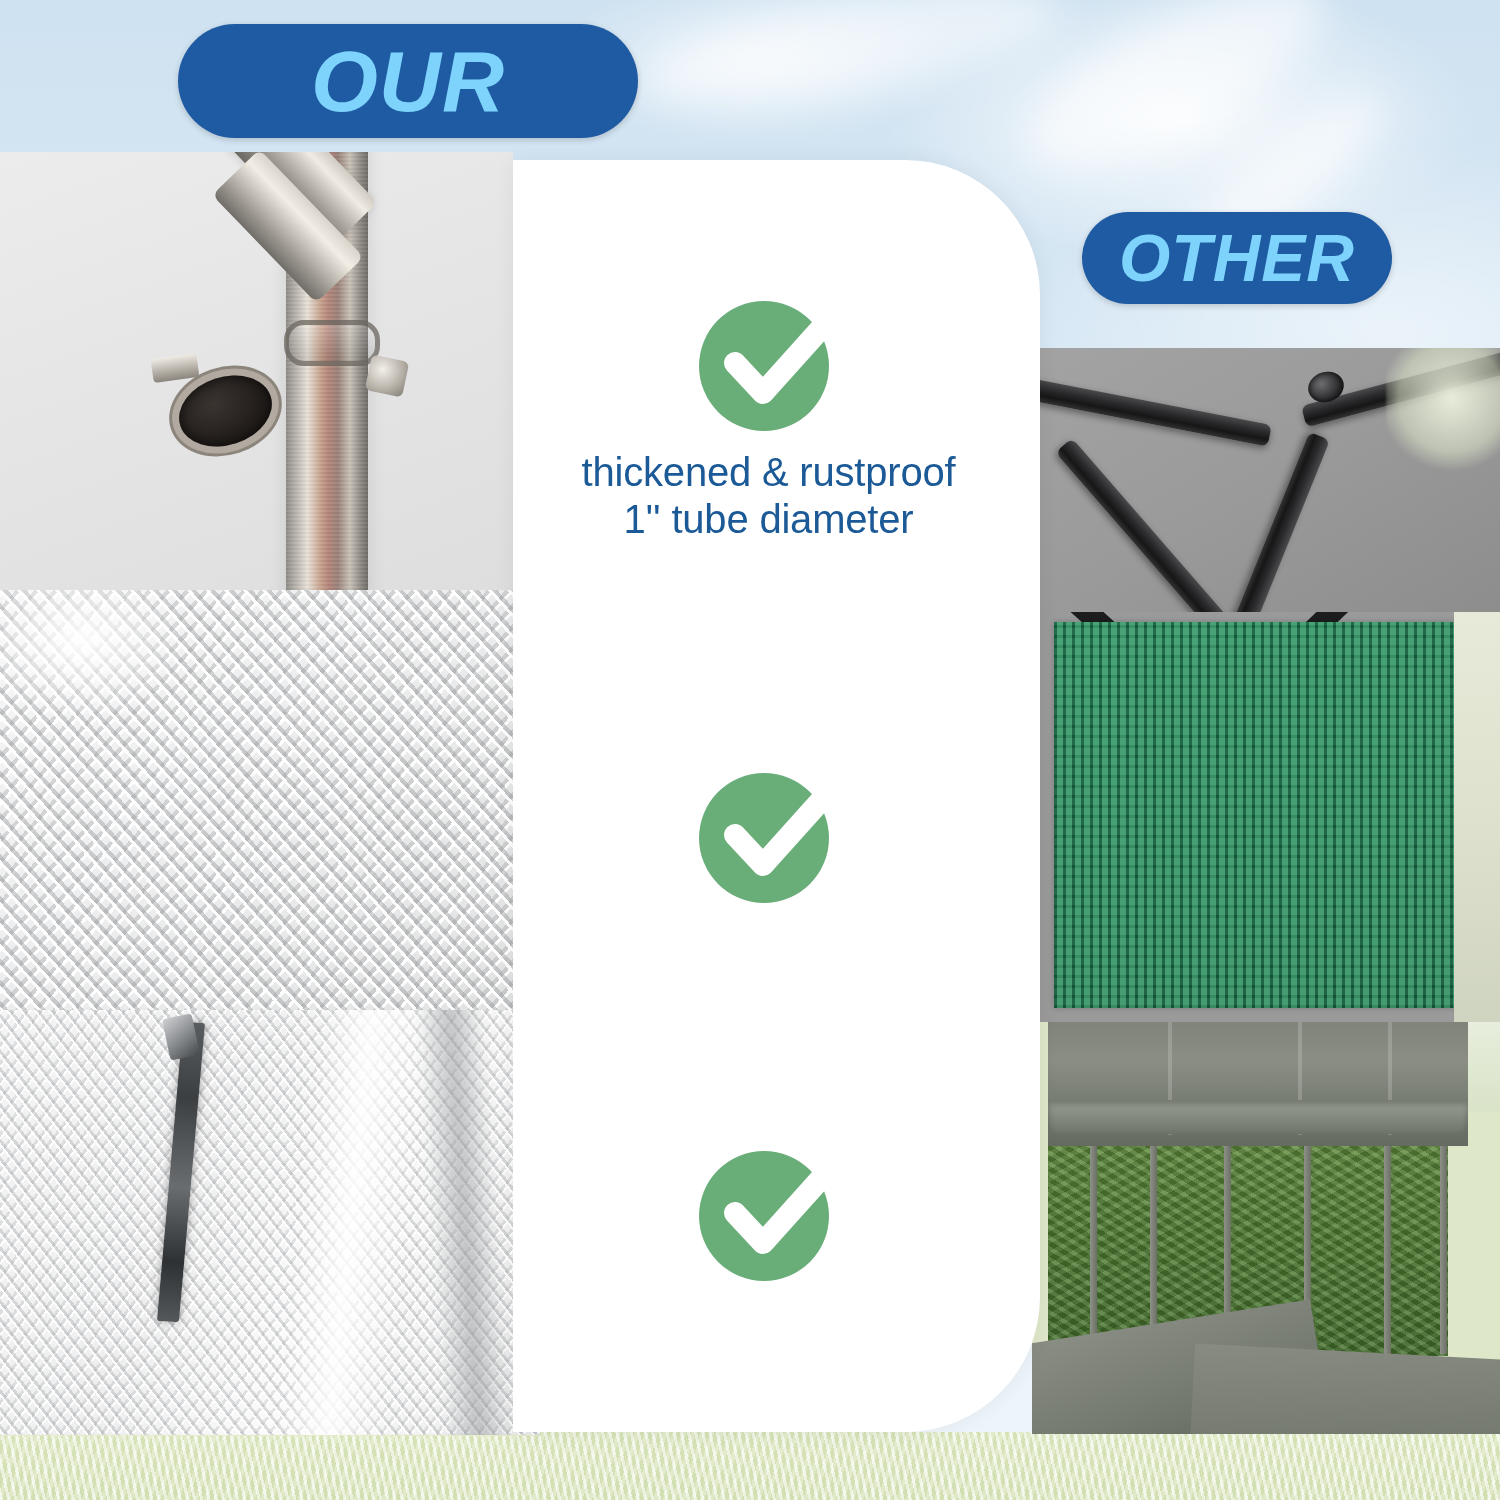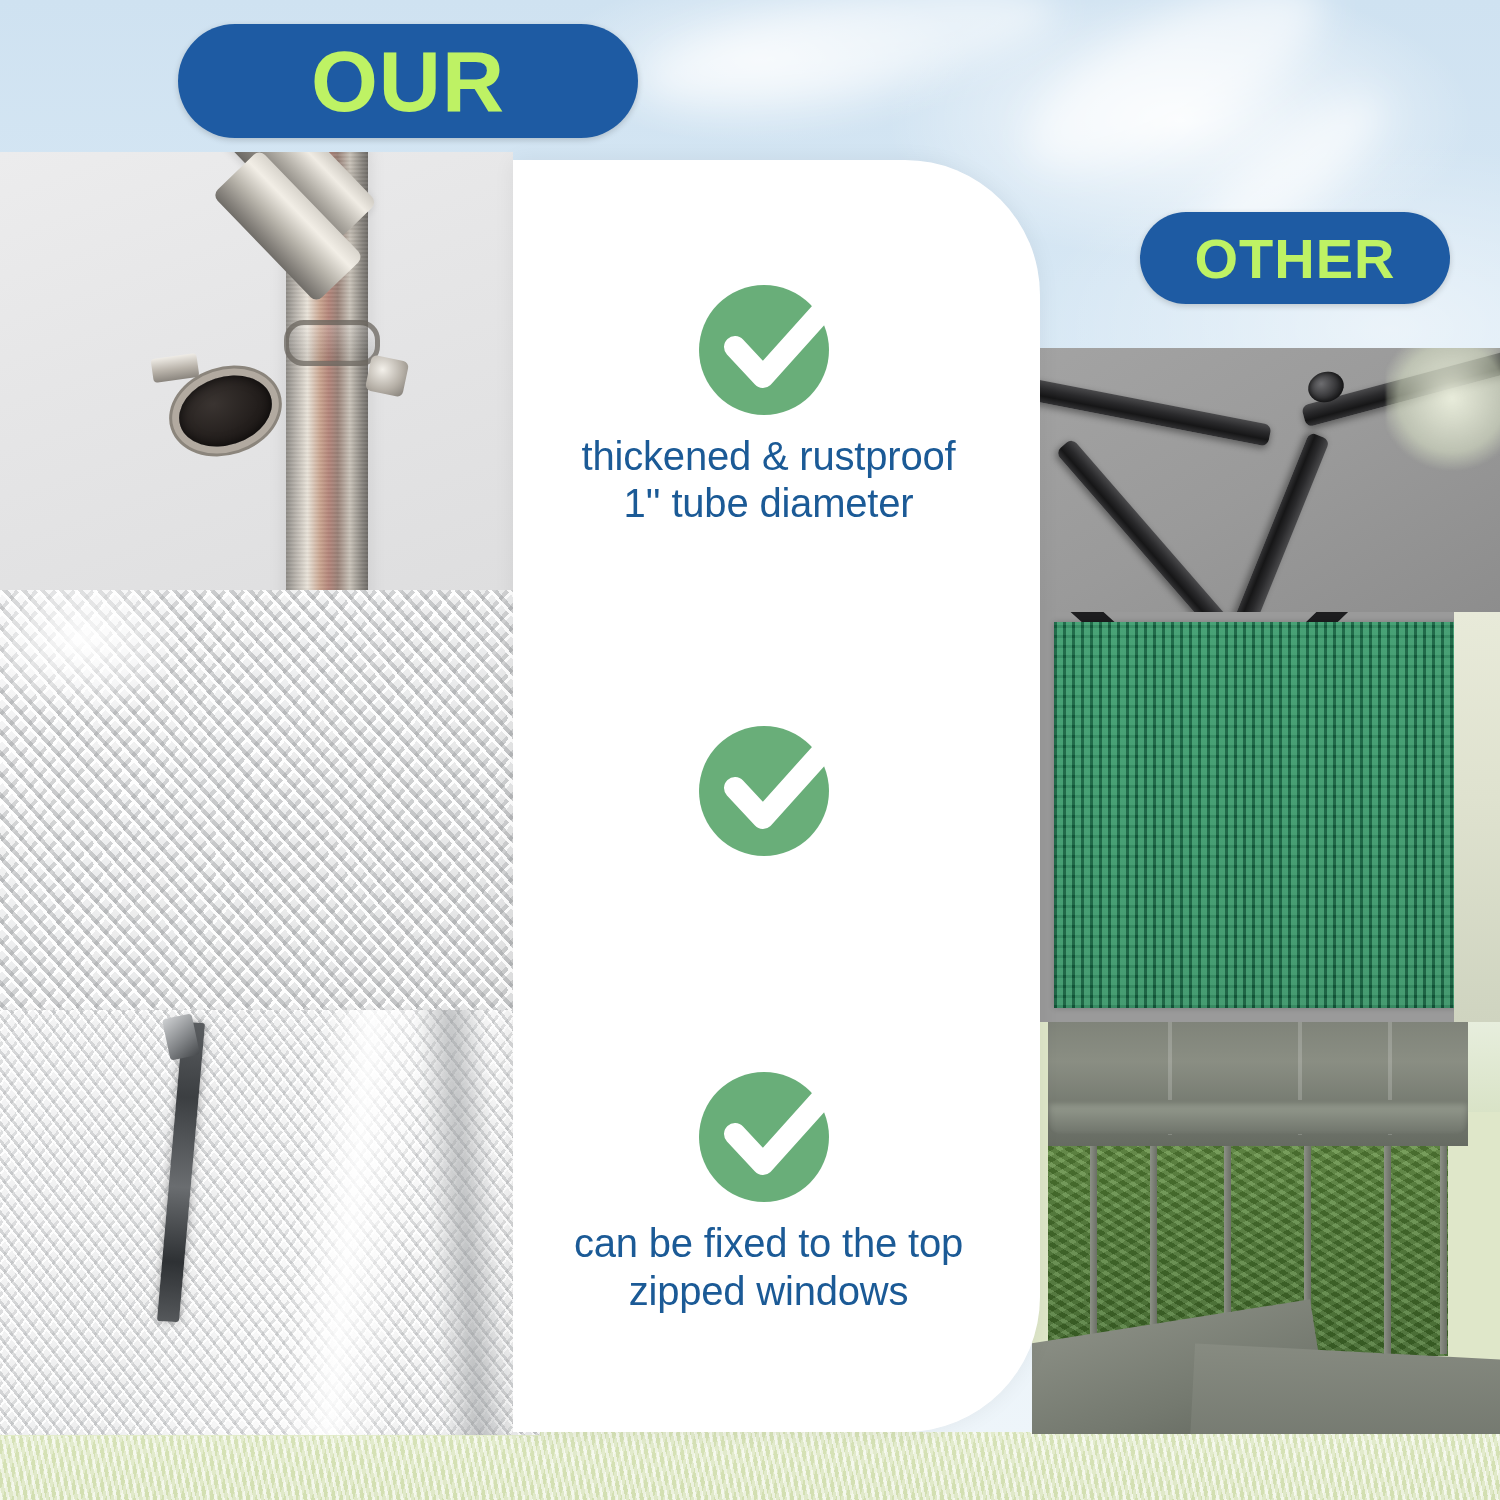--- a/index.html
+++ b/index.html
@@ -262,32 +262,33 @@
     text-align:center;font-weight:400;
     letter-spacing:-.2px;
     max-width:520px;
     white-space:pre-line;
   }
 
   
   .badge{
     position:absolute;z-index:9;
     background:#1e5ba3;
-    color:#bef264;
+    color:#7dd3fc;
     display:flex;align-items:center;justify-content:center;
     font-weight:700;
     box-shadow:0 2px 6px rgba(0,0,0,.18);
+    font-style:italic;
   }
   .badge-our{
     left:178px;top:24px;width:460px;height:114px;
     border-radius:58px;font-size:86px;letter-spacing:1px;
   }
   .badge-other{
-    left:1140px;top:212px;width:310px;height:92px;
-    border-radius:46px;font-size:56px;letter-spacing:1px;
+    left:1082px;top:212px;width:310px;height:92px;
+    border-radius:46px;font-size:66px;letter-spacing:1px;
   }
 </style>
 </head>
 <body>
 
 <div id="stage">
 
   <div class="sky">
     <div class="cloud-wisp w1"></div>
     <div class="cloud-wisp w2"></div>
@@ -381,22 +382,20 @@
         </div>
       </div>
 
       <div class="feature">
         <div class="check-wrap">
           <div class="check-circle"></div>
           <svg class="check-mark" viewBox="0 0 130 130">
             <path d="M24 66 L52 96 L122 18" fill="none" stroke="#ffffff" stroke-width="22" stroke-linecap="round" stroke-linejoin="round"></path>
           </svg>
         </div>
-        <div class="feat-text">can be fixed to the top
-zipped windows</div>
       </div>
 
     </div>
   </div>
 
   <div class="badge badge-our">OUR</div>
   <div class="badge badge-other">OTHER</div>
 
 </div>
 

